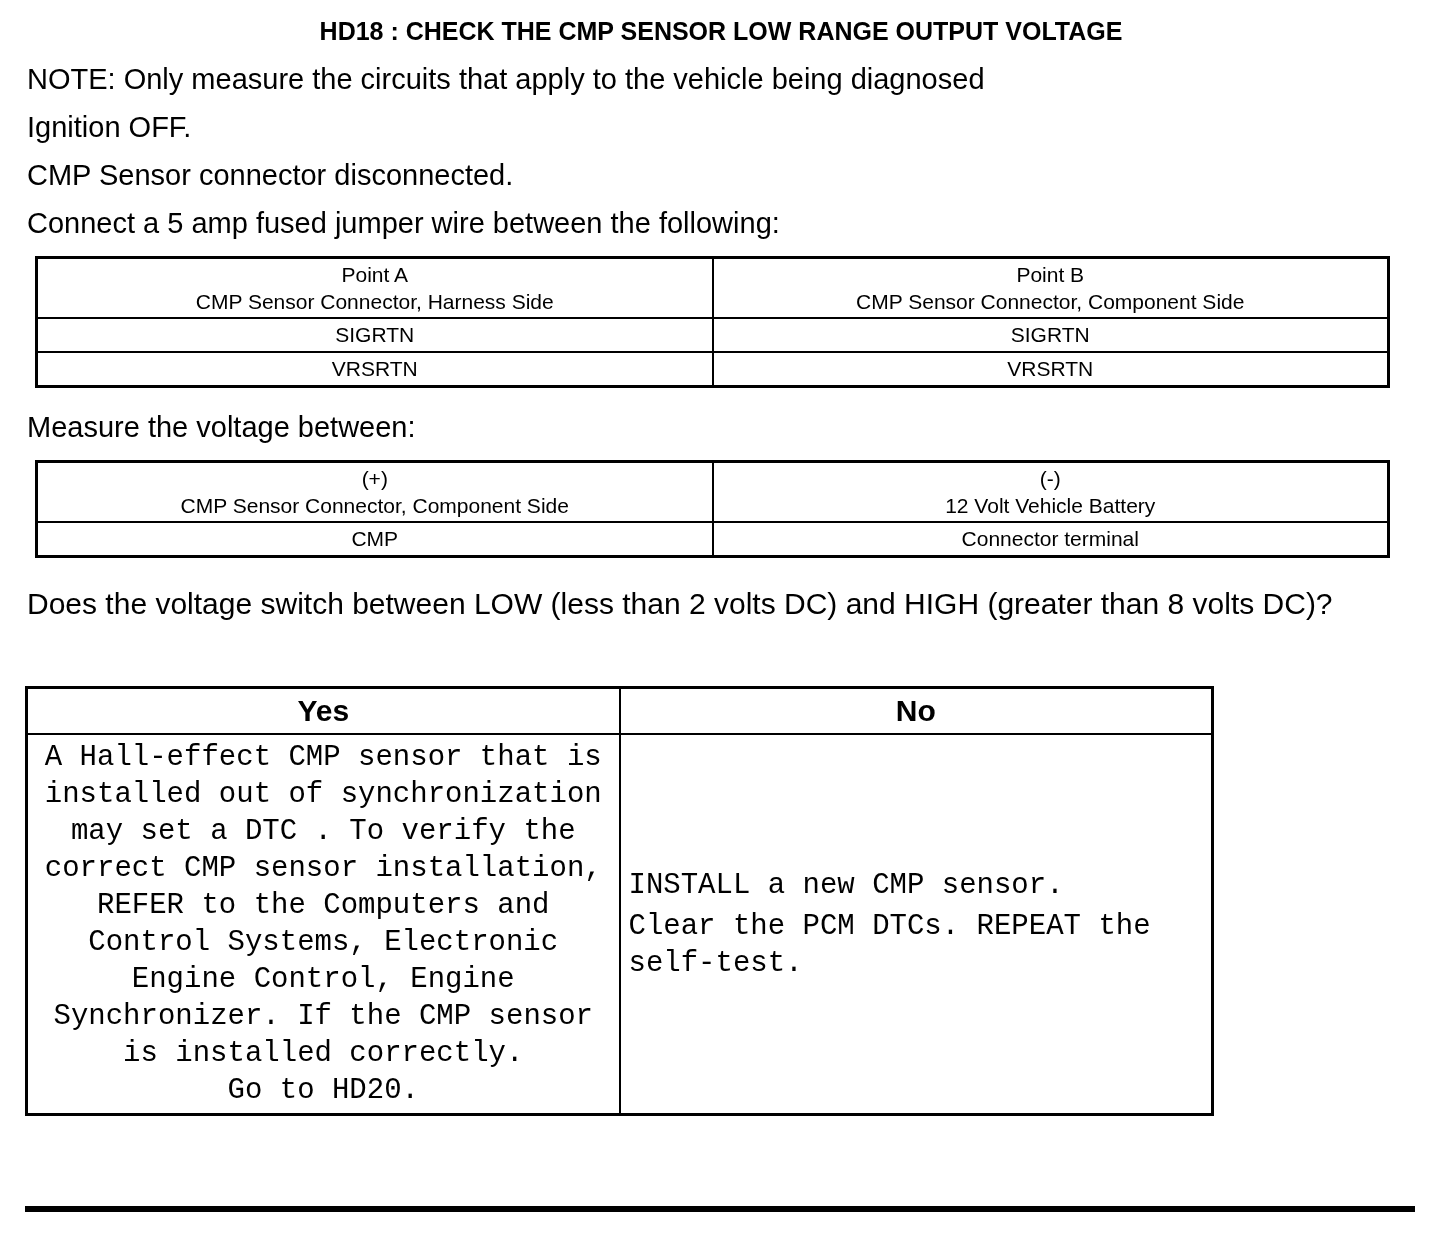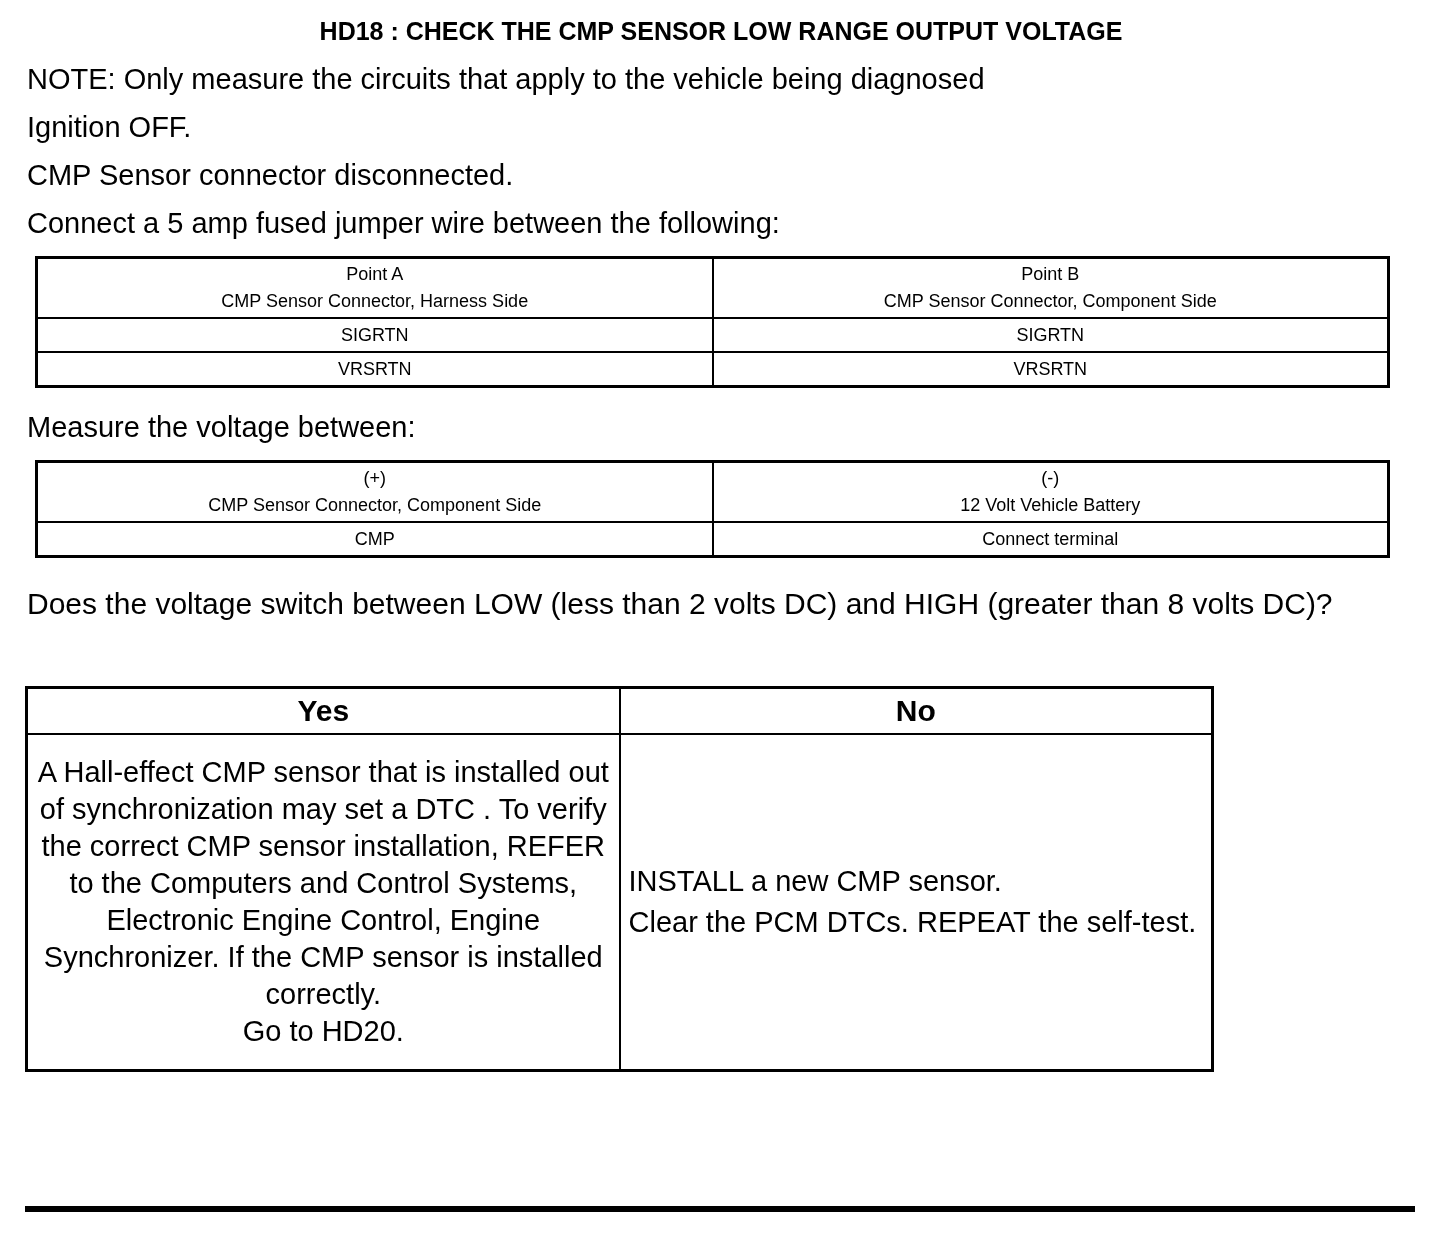--- a/index.html
+++ b/index.html
@@ -32,21 +32,21 @@
   
   table.data-table {
     border-collapse: collapse;
     width: 1355px;
     margin: 16px 0 18px 10px;
     table-layout: fixed;
   }
   table.data-table th,
   table.data-table td {
     border: 2px solid #000;
-    font-size: 18px;
+    font-size: 21px;
     font-weight: normal;
     text-align: center;
     padding: 2px 6px;
     line-height: 27px;
   }
   table.data-table {
     border: 3px solid #000;
   }
   table.data-table td {
     height: 33px;
@@ -73,21 +73,22 @@
     font-size: 30px;
     font-weight: bold;
     text-align: center;
     padding: 4px 6px;
     line-height: 36px;
   }
   table.decision-table td {
     border: 2px solid #000;
     font-size: 29px;
     line-height: 37px;
-    padding: 19px 8px;
+    padding: 4px 8px;
+    font-family: Liberation Mono, monospace;
   }
   td.yes-cell {
     text-align: center;
     vertical-align: top;
   }
   td.no-cell {
     text-align: left;
     vertical-align: middle;
   }
   td.no-cell p {
@@ -146,21 +147,21 @@
         <div>(+)</div>
         <div>CMP Sensor Connector, Component Side</div>
       </th>
       <th>
         <div>(-)</div>
         <div>12 Volt Vehicle Battery</div>
       </th>
     </tr>
     <tr>
       <td>CMP</td>
-      <td>Connect terminal</td>
+      <td>Connector terminal</td>
     </tr>
   </tbody>
     </table>
 
   <div class="question">Does the voltage switch between LOW (less than 2 volts DC) and HIGH (greater than 8 volts DC)?</div>
 
   <table class="decision-table">
     <tbody>
         <tr>
       <th>Yes</th>

